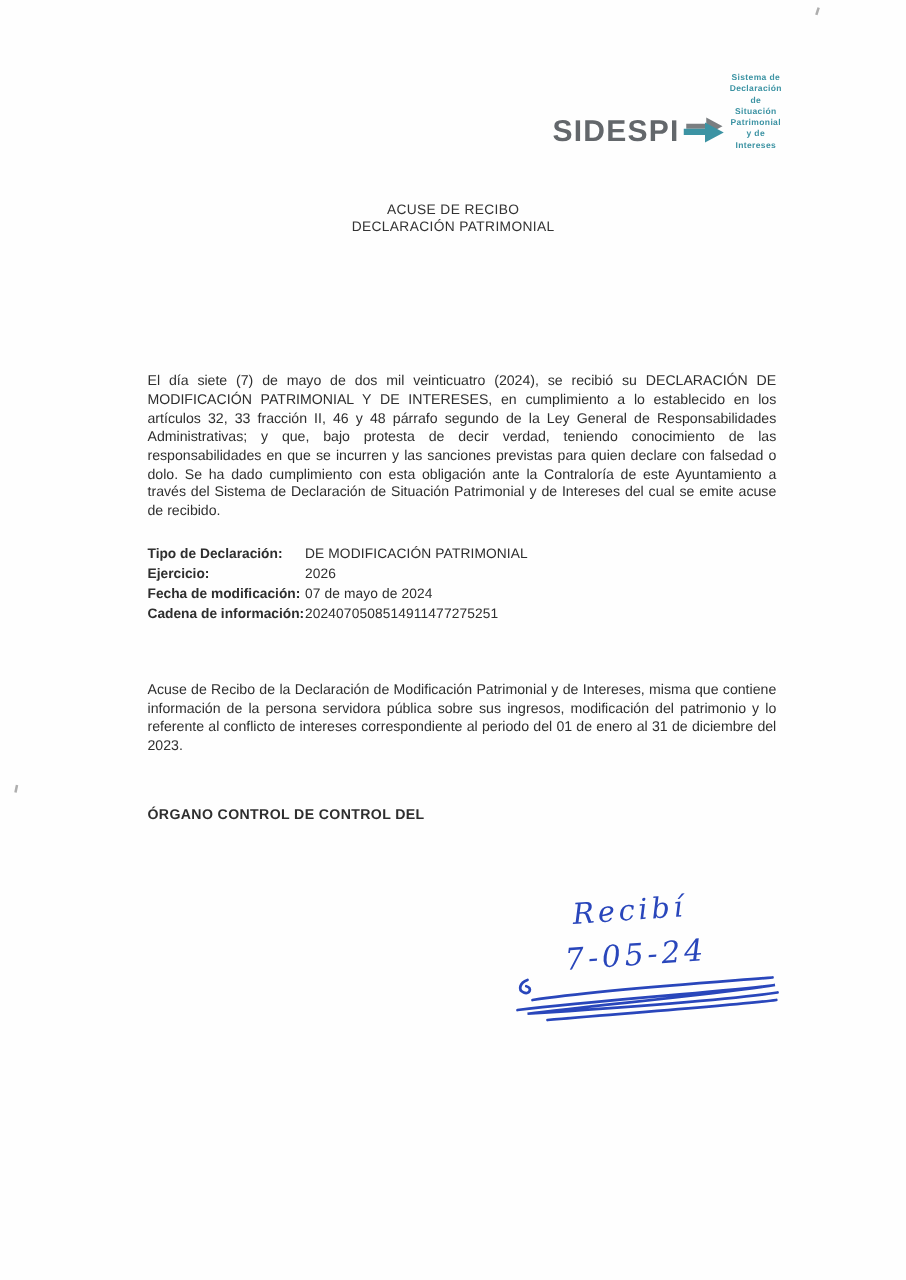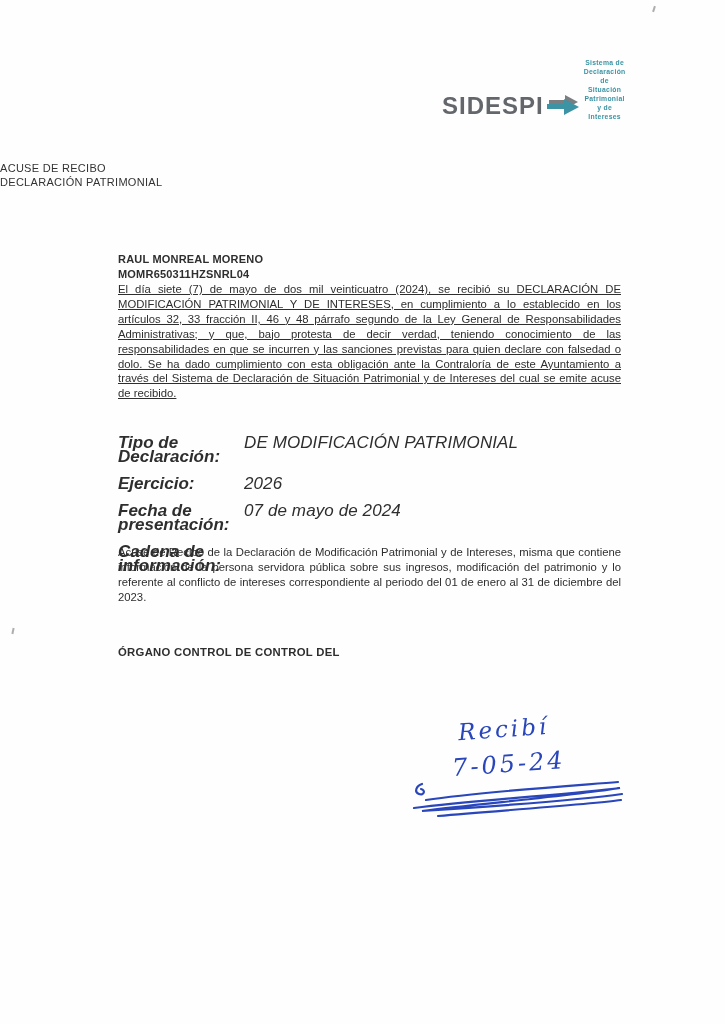--- a/index.html
+++ b/index.html
@@ -24,45 +24,45 @@
   }
   .tagline {
     margin-top:2px; text-align:center;
     font-size:6.8px; line-height:9px; letter-spacing:0.3px;
     color:#3c93a3; font-weight:bold;
   }
 
   
   .doc-title {
     position:absolute; top:162px; left:0; width:725px;
-    text-align:left; font-size:11px; line-height:13.5px;
+    text-align:center; font-size:11px; line-height:13.5px;
     letter-spacing:0.3px; color:#333;
   }
 
   
   .recipient {
     position:absolute; top:252px; left:118px;
     font-size:11px; font-weight:bold; line-height:14.5px;
     letter-spacing:0.2px;
   }
 
   
   .para {
     position:absolute; left:118px; width:503px;
     font-size:11.3px; line-height:14.9px;
     text-align:justify; color:#2e2e2e;
   }
-  .para.body  { top:282px;text-decoration:underline; }
+  .para.body  { top:298px; }
   .para.close { top:545px; }
 
   
   .fields {
     position:absolute; top:436px; left:118px; width:503px;
     display:grid; grid-template-columns:126px auto;
-    row-gap:13px; font-size:17px; line-height:14px;font-style:italic;
+    row-gap:2px; font-size:11px; line-height:14px;
   }
   .fields .label { font-weight:bold; }
   .fields .value { letter-spacing:0.1px; }
 
   
   .issuer {
     position:absolute; top:646px; left:118px;
     font-size:11.3px; font-weight:bold; letter-spacing:0.3px;
   }
 
@@ -100,35 +100,32 @@
       <div>Sistema de Declaración de Situación</div>
       <div>Patrimonial y de Intereses</div>
     </div>
   </div>
 
   <div class="doc-title">
     <div>ACUSE DE RECIBO</div>
     <div>DECLARACIÓN PATRIMONIAL</div>
   </div>
 
-  <div class="recipient">
-    <div>RAUL MONREAL MORENO</div>
-    <div>MOMR650311HZSNRL04</div>
-  </div>
 
   <div class="para body">El día siete (7) de mayo de dos mil veinticuatro (2024), se recibió su DECLARACIÓN DE MODIFICACIÓN PATRIMONIAL Y DE INTERESES, en cumplimiento a lo establecido en los artículos 32, 33 fracción II, 46 y 48 párrafo segundo de la Ley General de Responsabilidades Administrativas; y que, bajo protesta de decir verdad, teniendo conocimiento de las responsabilidades en que se incurren y las sanciones previstas para quien declare con falsedad o dolo. Se ha dado cumplimiento con esta obligación ante la Contraloría de este Ayuntamiento a través del Sistema de Declaración de Situación Patrimonial y de Intereses del cual se emite acuse de recibido.</div>
 
   <div class="fields">
     <div class="label">Tipo de Declaración:</div>
     <div class="value">DE MODIFICACIÓN PATRIMONIAL</div>
     <div class="label">Ejercicio:</div>
     <div class="value">2026</div>
-    <div class="label">Fecha de presentación:</div>
+    <div class="label">Fecha de modificación:</div>
     <div class="value">07 de mayo de 2024</div>
     <div class="label">Cadena de información:</div>
+    <div class="value">2024070508514911477275251</div>
   </div>
 
   <div class="para close">Acuse de Recibo de la Declaración de Modificación Patrimonial y de Intereses, misma que contiene información de la persona servidora pública sobre sus ingresos, modificación del patrimonio y lo referente al conflicto de intereses correspondiente al periodo del 01 de enero al 31 de diciembre del 2023.</div>
 
   <div class="issuer">ÓRGANO CONTROL DE CONTROL DEL</div>
 
   <div class="handwrite hw1">Recibí</div>
   <div class="handwrite hw2">7-05-24</div>
 
   <div class="signature">

